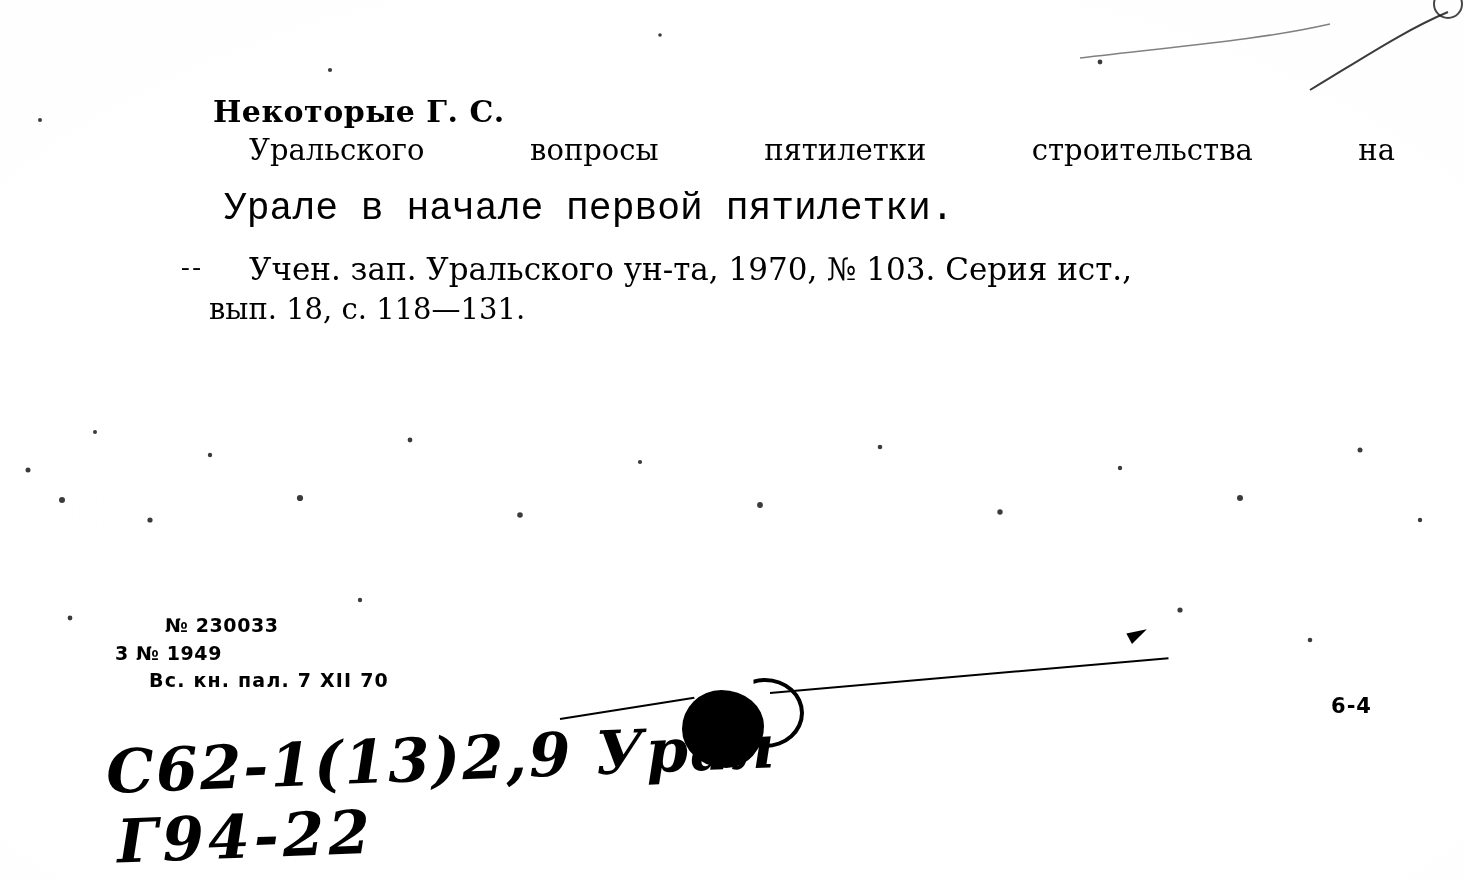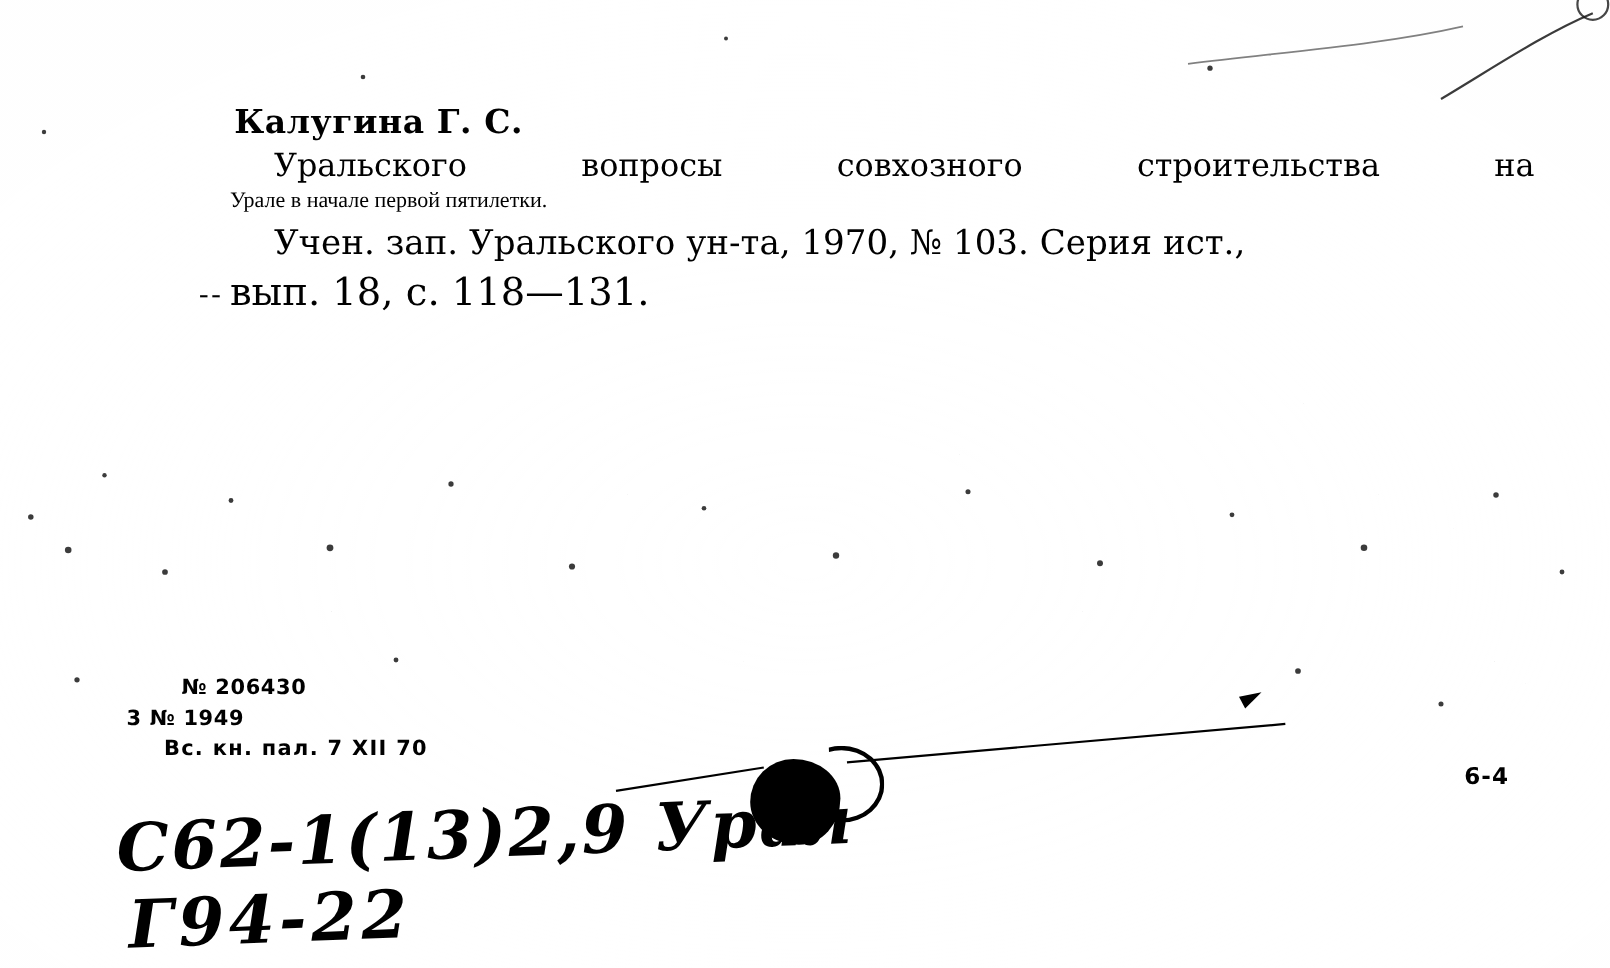--- a/index.html
+++ b/index.html
@@ -44,36 +44,36 @@
     font-family: "DejaVu Serif", serif;
     font-size: 29px;
     line-height: 1.3;
     margin: 0;
     padding-left: 44px;
     display: flex;
     justify-content: space-between;
     white-space: nowrap;
   }
   .title-line2 {
-    font-family: Liberation Serif, serif;
-    font-size: 20px;
+    font-family: Liberation Mono, monospace;
+    font-size: 38px;
     line-height: 1.3;
-    margin: 0;
+    margin: 15px;
     padding-left: 4px;
   }
   .source-line1 {
     font-family: "DejaVu Serif", serif;
     font-size: 31px;
     line-height: 1.35;
     margin: 6px 0 0 0;
     padding-left: 44px;
   }
   .source-line2 {
     font-family: "DejaVu Serif", serif;
-    font-size: 35px;
+    font-size: 29px;
     line-height: 1.35;
     margin: 0;
     padding-left: 4px;
   }
   .dash-mark {
     position: absolute;
     left: -24px;
     top: 157px;
     font-size: 26px;
     letter-spacing: -2px;
@@ -226,40 +226,40 @@
       <circle cx="660" cy="35" r="1.8"></circle>
         <circle cx="330" cy="70" r="2.1"></circle>
     </g>
 
     <path d="M1310,90 C1360,60 1405,30 1448,12" stroke="#000" stroke-width="2" fill="none" opacity="0.85"></path>
     <path d="M1080,58 C1180,46 1260,40 1330,24" stroke="#000" stroke-width="1.6" fill="none" opacity="0.55"></path>
     <circle cx="1448" cy="4" r="14" stroke="#000" stroke-width="2" fill="none" opacity="0.8"></circle>
   </svg>
 
   <div class="entry">
-    <div class="author">Калугина Г. С.</div>
+    <div class="author">Некоторые Г. С.</div>
 
     <div class="title-line1">
       <span>Уральского</span>
       <span>вопросы</span>
-      <span>совхозного</span>
+      <span>пятилетки</span>
       <span>строительства</span>
       <span>на</span>
     </div>
 
     <div class="title-line2">Урале в начале первой пятилетки.</div>
 
     <div class="dash-mark">- -</div>
 
     <div class="source-line1">Учен. зап. Уральского ун-та, 1970, № 103. Серия ист.,</div>
     <div class="source-line2">вып. 18, с. 118—131.</div>
   </div>
 
   <div class="stamp-block">
-    <div class="stamp-line-1">№ 206430</div>
+    <div class="stamp-line-1">№ 230033</div>
     <div class="stamp-line-2">3 № 1949</div>
     <div class="stamp-line-3">Вс. кн. пал. 7 XII 70</div>
   </div>
 
   <div class="corner-code">6-4</div>
 
   <div class="leader leader-left"></div>
   <div class="leader leader-right"></div>
   <div class="arrowhead"></div>
   <div class="blot-ring"></div>

